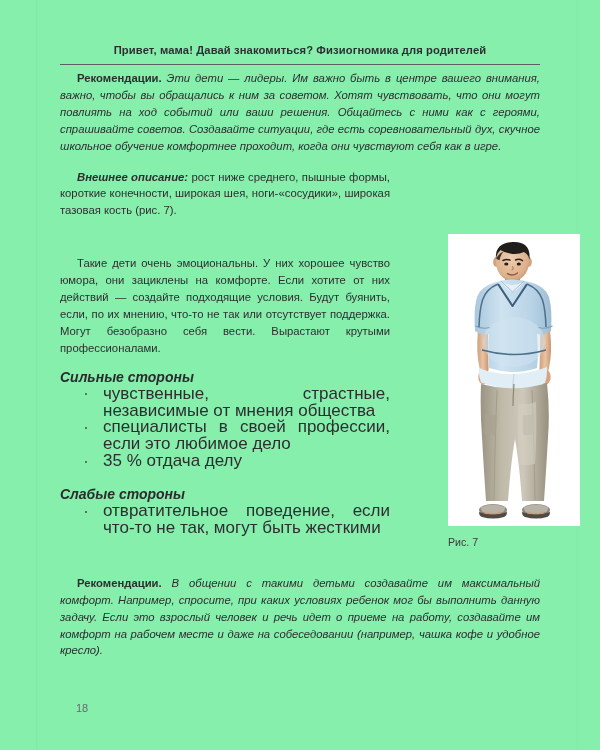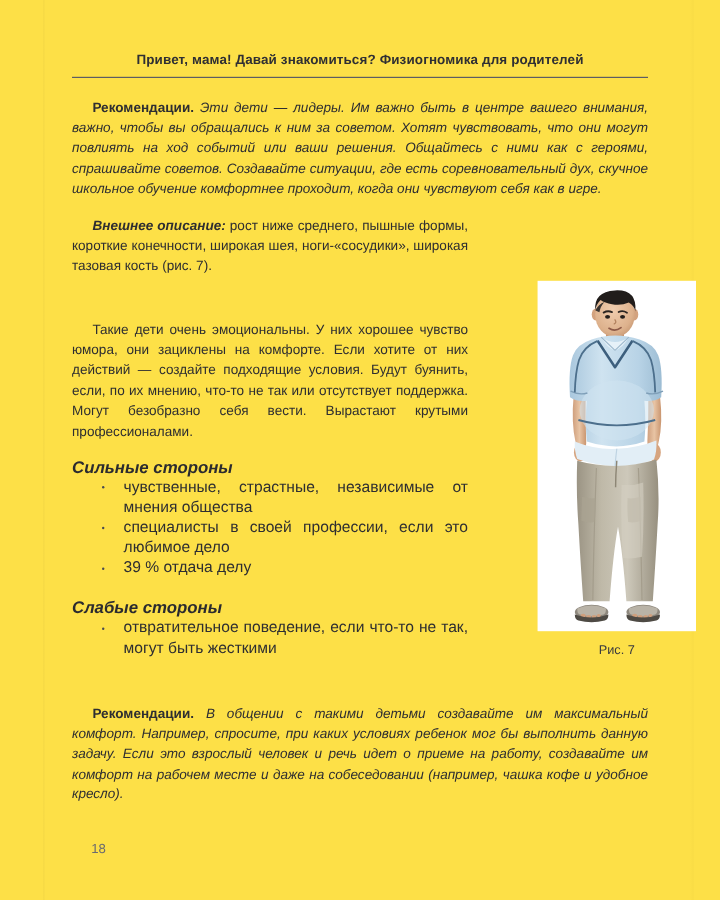--- a/index.html
+++ b/index.html
@@ -5,21 +5,21 @@
 <style>
   html, body {
     margin: 0;
     padding: 0;
     background: #ffffff;
   }
   .page {
     position: relative;
     width: 600px;
     height: 750px;
-    background: #fde047;
+    background: #86efac;
     overflow: hidden;
     font-family: "Liberation Sans", sans-serif;
     color: #2e2e31;
   }
 
   
   .page-edge-left {
     position: absolute;
     left: 36px;
     top: 0;
@@ -55,21 +55,21 @@
     top: 64px;
     width: 480px;
     height: 0;
     border-top: 1.4px solid #5d5d63;
   }
 
   
   .content {
     position: absolute;
     left: 60px;
-    top: 82px;
+    top: 70px;
     width: 480px;
   }
 
   p {
     margin: 0;
     font-size: 11.3px;
     line-height: 16.9px;
     text-align: justify;
     text-justify: inter-word;
     hyphens: manual;
@@ -112,21 +112,21 @@
   }
 
   ul.bullets {
     margin: 0;
     padding: 0;
     list-style: none;
   }
   ul.bullets li {
     position: relative;
     padding-left: 43px;
-    font-size: 13px;
+    font-size: 17px;
     line-height: 16.9px;
     text-align: justify;
     text-justify: inter-word;
   }
   ul.bullets li::before {
     content: "";
     position: absolute;
     left: 25px;
     top: 7.5px;
     width: 2.4px;
@@ -148,21 +148,21 @@
   }
   .photo-frame {
     position: relative;
     width: 132px;
     height: 292px;
     background: #ffffff;
     overflow: hidden;
   }
   .figure-caption {
     margin-top: 10px;
-    text-align: center;
+    text-align: left;
     font-size: 10.6px;
     color: #3a3a3f;
   }
 
   
   .boy { display:block; width:132px; height:292px; }
 
   
   .folio {
     position: absolute;
@@ -189,21 +189,21 @@
 
 
     <p class="body-para col-narrow" style="margin-top:14px;"><span class="term">Внешнее описание:</span><span> рост ниже среднего, пышные формы, короткие конечности, широкая шея, ноги-«сосудики», широкая тазовая кость (рис. 7).</span></p>
 
     <p class="body-para col-narrow">Такие дети очень эмоциональны. У них хорошее чувство юмора, они зациклены на комфорте. Если хотите от них действий — создайте подходящие условия. Будут буянить, если, по их мнению, что-то не так или отсутствует поддержка. Могут безобразно себя вести. Вырастают крутыми профессионалами.</p>
 
     <p class="list-title col-narrow" style="margin-top:12px;">Сильные стороны</p>
     <ul class="bullets col-narrow">
       <li>чувственные, страстные, независимые от мнения общества</li>
       <li>специалисты в своей профессии, если это любимое дело</li>
-      <li>39 % отдача делу</li>
+      <li>35 % отдача делу</li>
     </ul>
 
     <p class="list-title col-narrow" style="margin-top:16px;">Слабые стороны</p>
     <ul class="bullets col-narrow">
       <li>отвратительное поведение, если что-то не так, могут быть жесткими</li>
     </ul>
 
     <p class="rec-para col-full" style="margin-top:38px;"><span class="lead">Рекомендации.</span><span> В общении с такими детьми создавайте им максимальный комфорт. Например, спросите, при каких условиях ребенок мог бы выполнить данную задачу. Если это взрослый человек и речь идет о приеме на работу, создавайте им комфорт на рабочем месте и даже на собеседовании (например, чашка кофе и удобное кресло).</span></p>
   </div>
 

